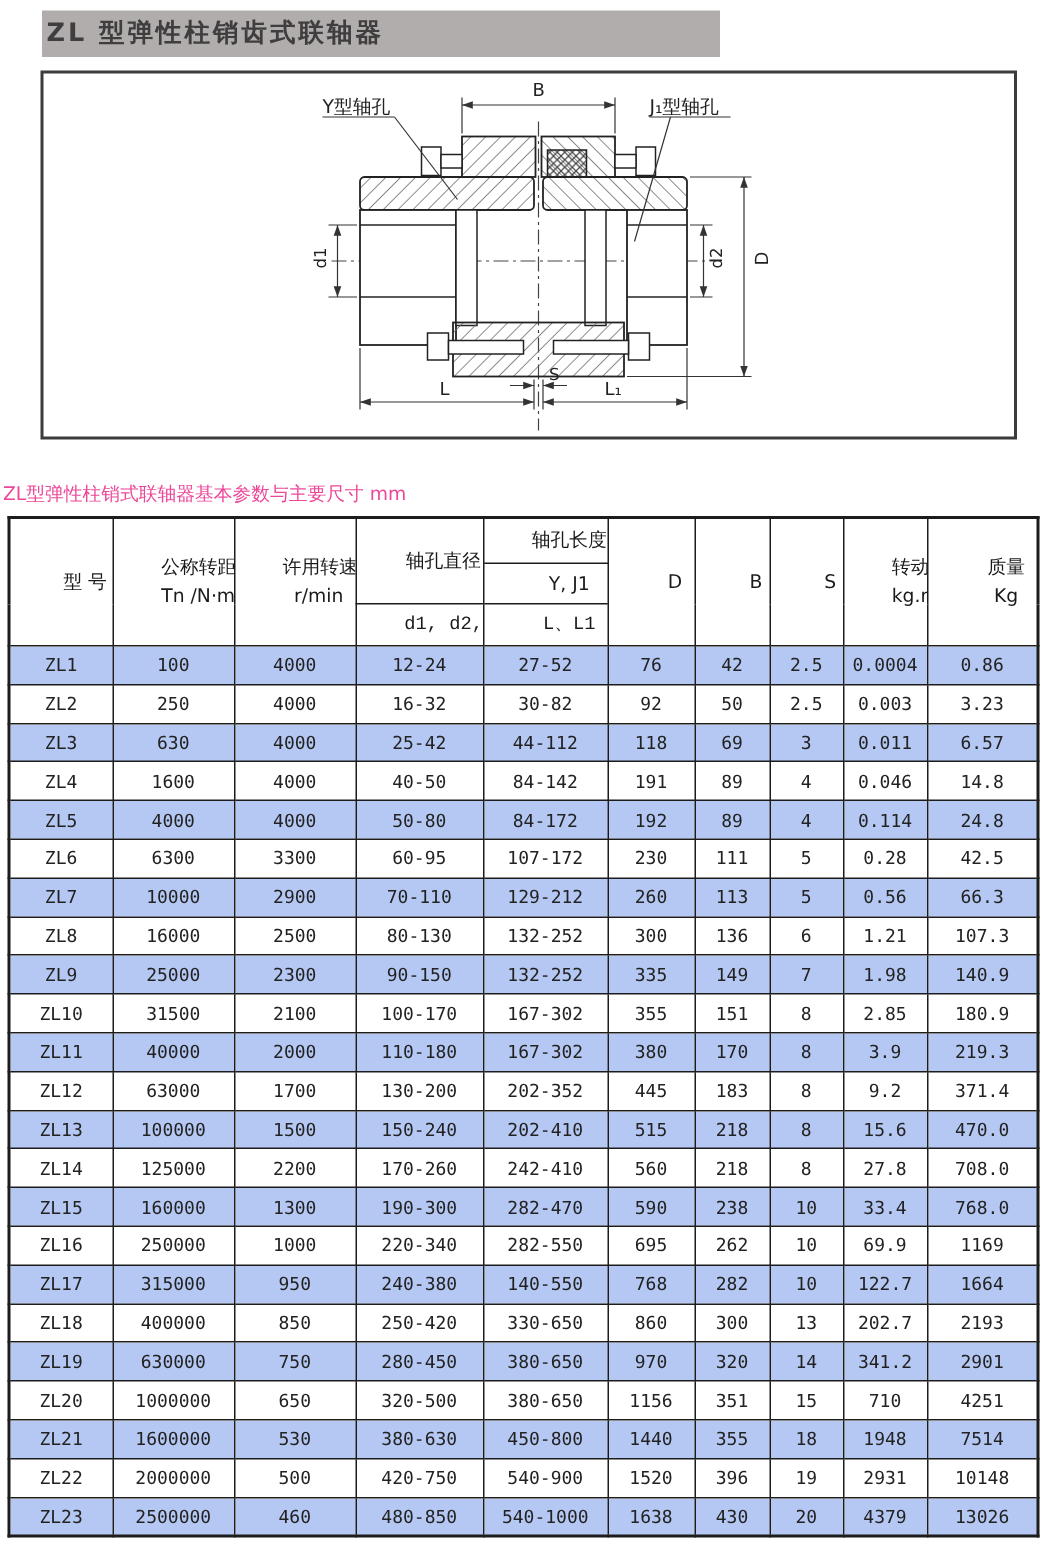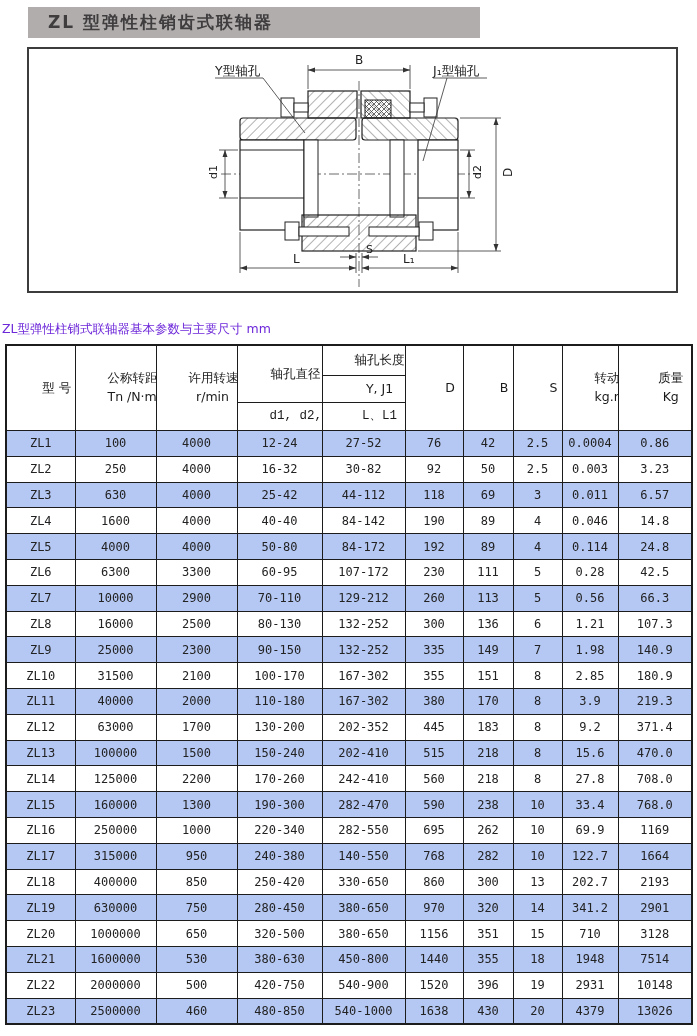--- a/index.html
+++ b/index.html
@@ -7,33 +7,33 @@
     width:697px;height:1036px;position:relative;background:#ffffff;
     font-family:"DejaVu Sans Mono","DejaVu Sans",monospace;
     color:#1a1a1a;
   }
   
   .title-bar{
     position:absolute;left:28px;top:7px;width:452px;height:31px;
     background:#b1adad;color:#3f3d3e;
     font-family:"DejaVu Sans",sans-serif;
     font-size:17px;font-weight:bold;letter-spacing:2px;
-    line-height:31px;padding-left:20px;box-sizing:border-box;
+    line-height:31px;padding-left:3px;box-sizing:border-box;
   }
   
   .drawing-box{
     position:absolute;left:27px;top:47px;width:651px;height:246px;
     border:2px solid #3c3c3c;background:#fff;box-sizing:border-box;
   }
   .drawing-box svg{display:block;width:100%;height:100%;}
   svg text{font-family:"DejaVu Sans","Liberation Sans",sans-serif;fill:#222;}
   
   .caption{
     position:absolute;left:2px;top:321px;
-    font-size:12.5px;color:#6d28d9;
+    font-size:12.5px;color:#ec4899;
     font-family:"DejaVu Sans",sans-serif;
   }
   
   .spec-table-wrap{position:absolute;left:5px;top:344px;}
   table.spec{
     border-collapse:collapse;table-layout:fixed;width:686px;
     font-size:12px;
   }
   table.spec th,table.spec td{
     border:1px solid #1c1c1c;text-align:center;vertical-align:middle;
@@ -237,23 +237,23 @@
           <td>118</td>
           <td>69</td>
           <td>3</td>
           <td>0.011</td>
           <td>6.57</td>
         </tr>
         <tr>
           <td>ZL4</td>
           <td>1600</td>
           <td>4000</td>
-          <td>40-40</td>
+          <td>40-50</td>
           <td>84-142</td>
-          <td>190</td>
+          <td>191</td>
           <td>89</td>
           <td>4</td>
           <td>0.046</td>
           <td>14.8</td>
         </tr>
         <tr class="alt">
           <td>ZL5</td>
           <td>4000</td>
           <td>4000</td>
           <td>50-80</td>
@@ -435,21 +435,21 @@
         <tr>
           <td>ZL20</td>
           <td>1000000</td>
           <td>650</td>
           <td>320-500</td>
           <td>380-650</td>
           <td>1156</td>
           <td>351</td>
           <td>15</td>
           <td>710</td>
-          <td>3128</td>
+          <td>4251</td>
         </tr>
         <tr class="alt">
           <td>ZL21</td>
           <td>1600000</td>
           <td>530</td>
           <td>380-630</td>
           <td>450-800</td>
           <td>1440</td>
           <td>355</td>
           <td>18</td>

